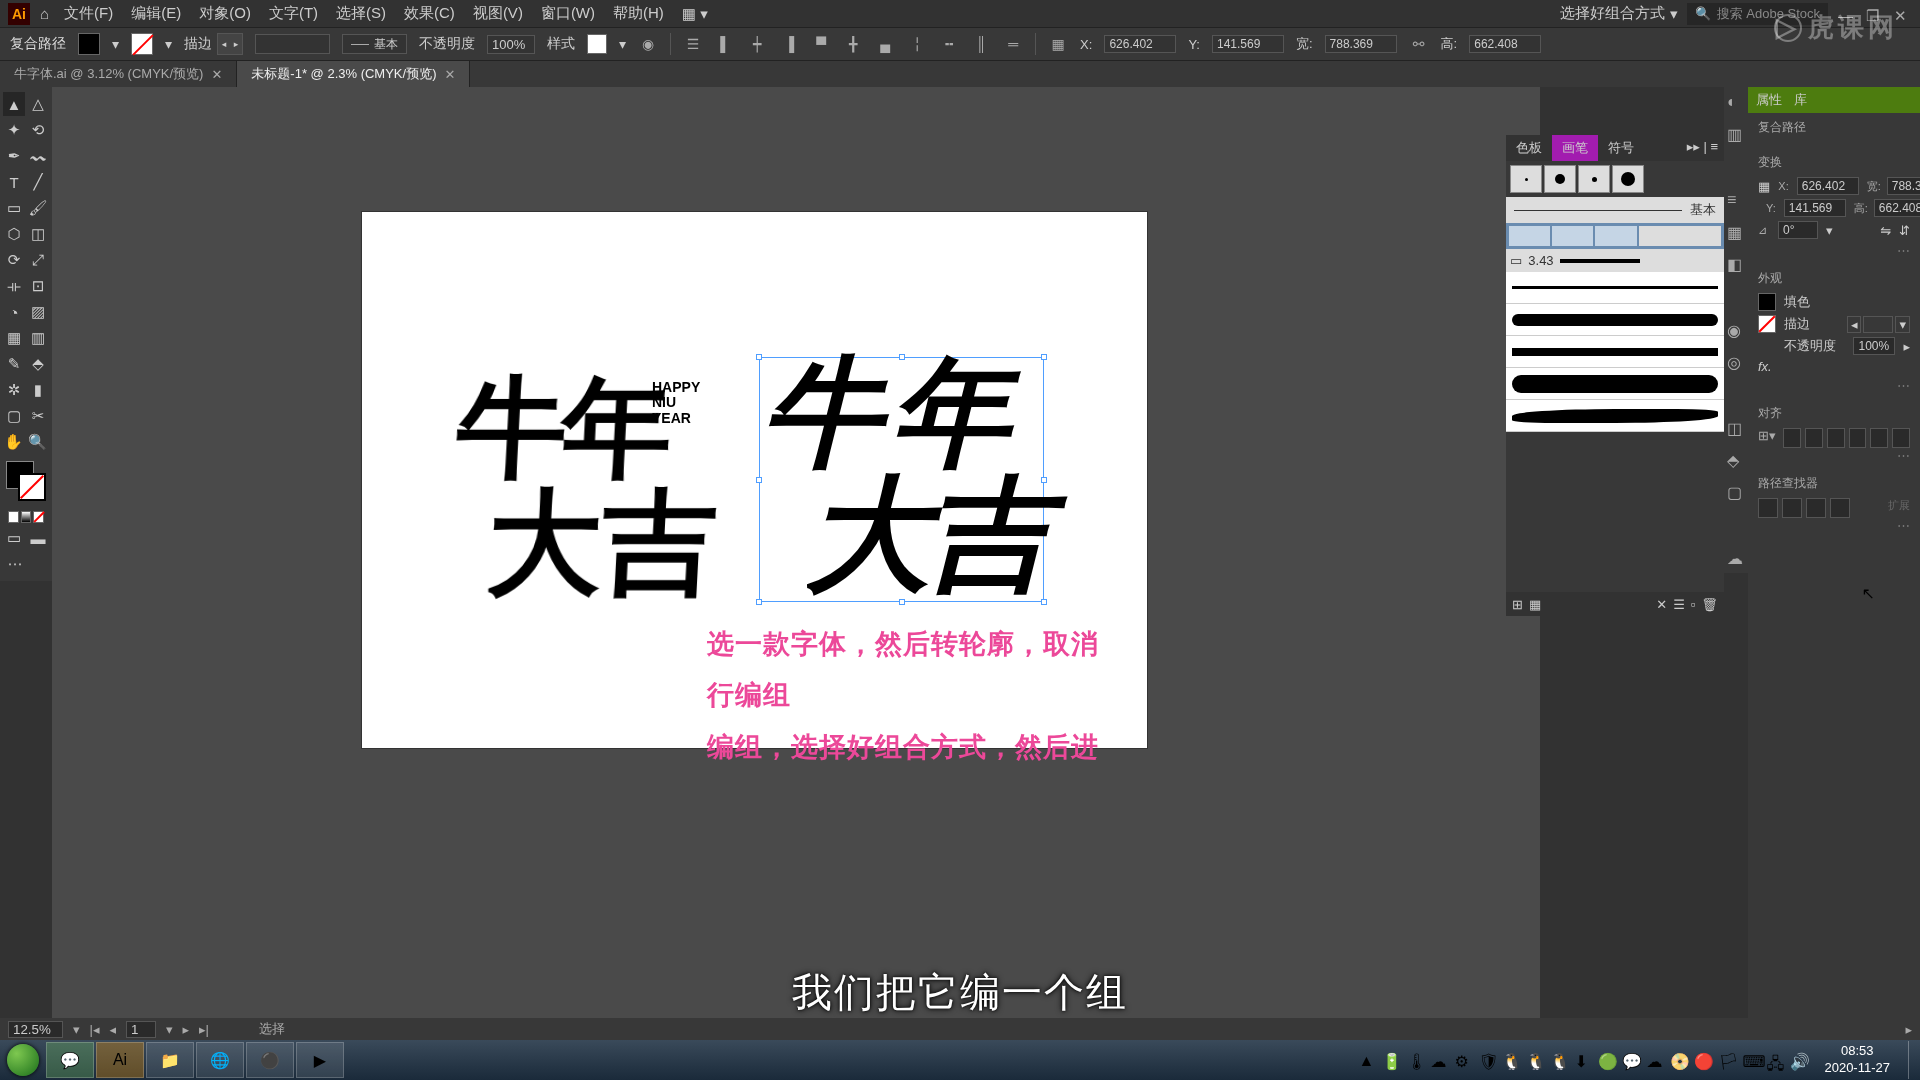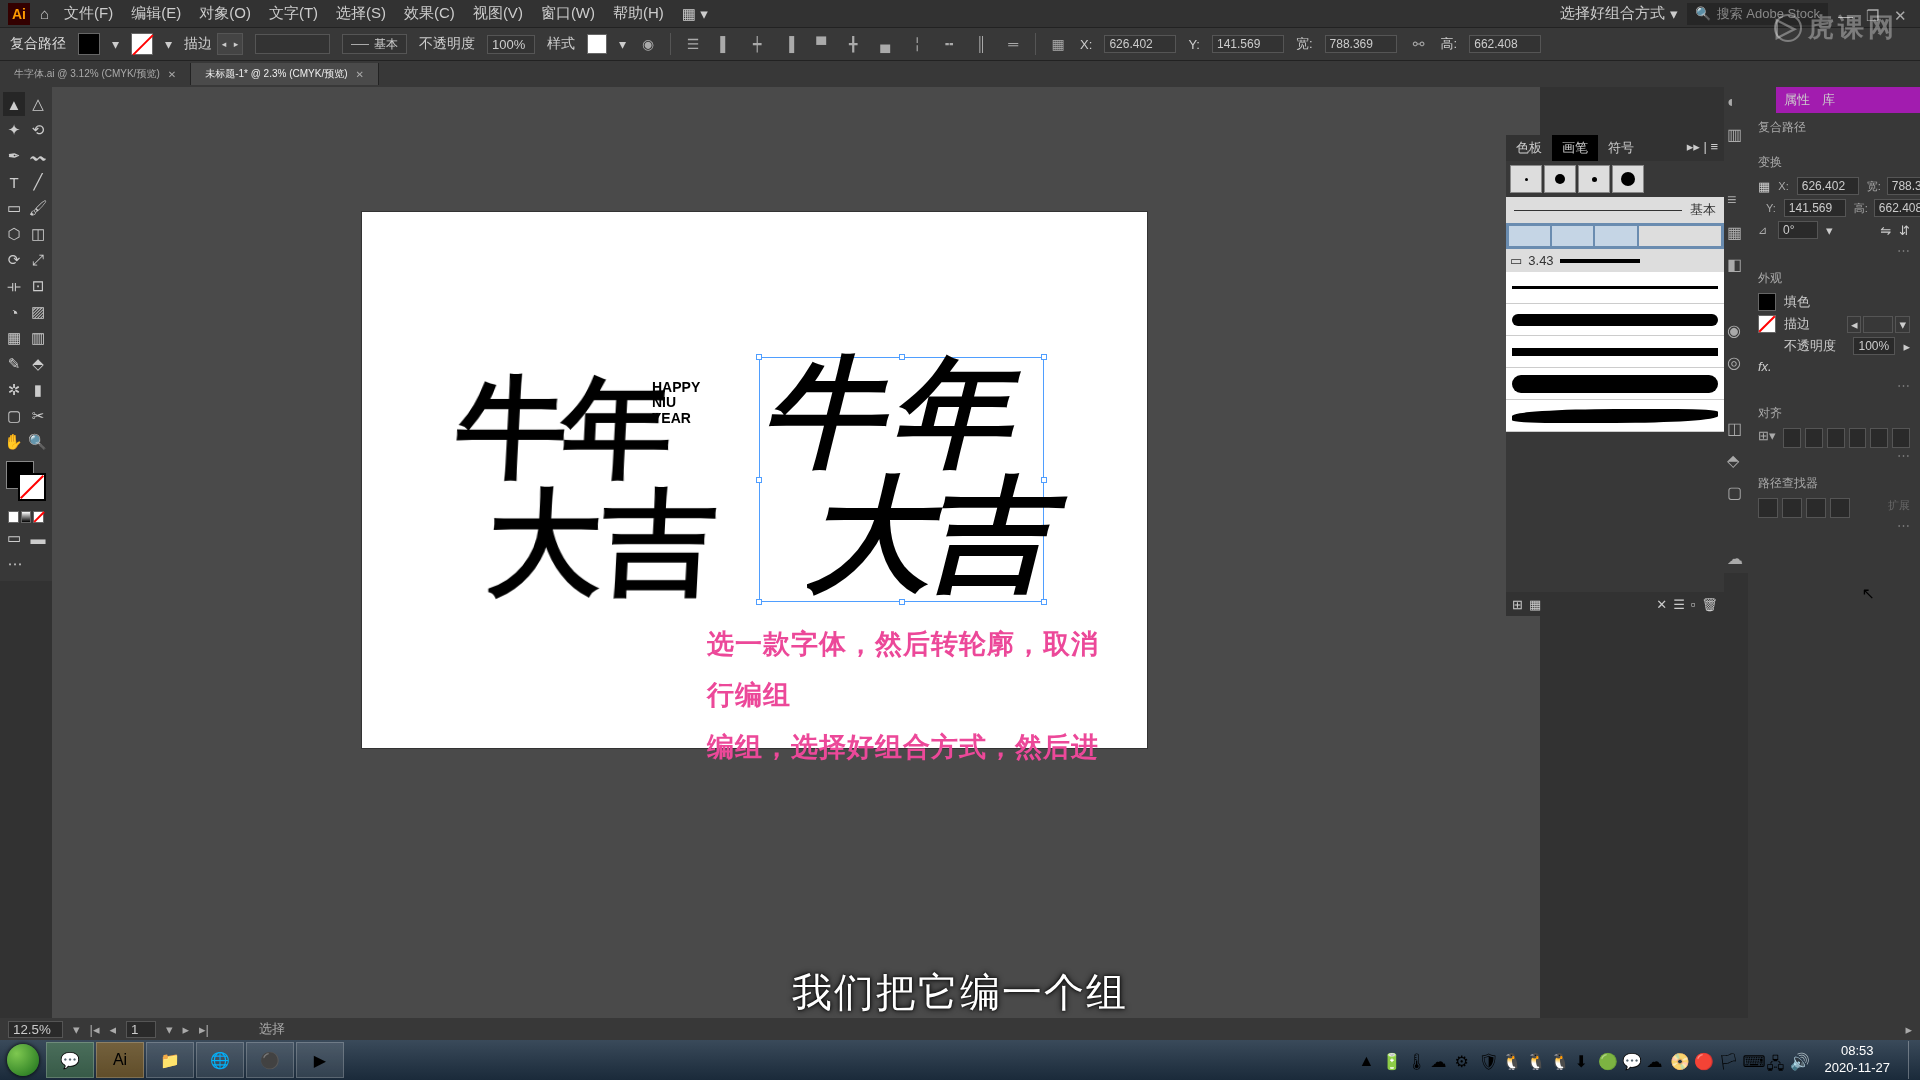--- a/index.html
+++ b/index.html
@@ -25,21 +25,21 @@
 .controlbar .stroke-preview { width: 75px; height: 20px; background: #333; border: 1px solid #555; }
 .controlbar .brush-preview { width: 65px; height: 20px; background: #333; border: 1px solid #555; display: flex; align-items: center; justify-content: flex-end; padding: 0 8px; font-size: 12px; }
 .controlbar .brush-preview::before { content: ''; flex: 1; height: 1px; background: #aaa; margin-right: 5px; }
 .controlbar .opacity-input { width: 48px; background: #333; border: 1px solid #555; color: #ccc; padding: 1px 4px; font-size: 13px; }
 .controlbar .style-sw { width: 20px; height: 20px; background: #fff; border: 1px solid #666; }
 .controlbar .sep { width: 1px; height: 22px; background: #555; }
 .controlbar .icon-btn { width: 20px; height: 20px; color: #aaa; display: flex; align-items: center; justify-content: center; }
 .controlbar .coord-input { width: 72px; background: #333; border: 1px solid #555; color: #ccc; padding: 1px 4px; font-size: 12px; }
 .controlbar .coord-label { font-size: 13px; }
 
-.tabbar { background: #383838; height: 26px; display: flex; align-items: center; color: #aaa; font-size: 10px; }
+.tabbar { background: #383838; height: 26px; display: flex; align-items: center; color: #aaa; font-size: 13px; }
 .tabbar .tab { padding: 4px 14px; display: flex; align-items: center; gap: 8px; border-right: 1px solid #222; }
 .tabbar .tab.active { background: #4a4a4a; color: #eee; }
 .tabbar .tab .close { color: #aaa; }
 
 .main-area { position: absolute; top: 87px; left: 52px; right: 380px; bottom: 40px; background: #4a4a4a; overflow: hidden; }
 .artboard { position: absolute; top: 125px; left: 310px; width: 785px; height: 536px; background: #fff; box-shadow: 0 0 0 1px #333; }
 .artwork1 { position: absolute; left: 95px; top: 143px; width: 270px; height: 240px; }
 .calli { font-family: serif; font-weight: 900; color: #000; }
 .artwork1 .c1 { position: absolute; font-size: 110px; top: 0; left: 0; transform: skewX(-3deg); filter: blur(0.5px); }
 .artwork1 .c2 { position: absolute; font-size: 110px; top: 0; left: 105px; transform: skewX(-3deg); filter: blur(0.5px); }
@@ -65,38 +65,38 @@
 .toolbox .colors { position: relative; height: 42px; margin: 6px 4px; }
 .toolbox .colors .fill { position: absolute; width: 28px; height: 28px; background: #000; border: 1px solid #888; top: 0; left: 0; }
 .toolbox .colors .stroke { position: absolute; width: 28px; height: 28px; background: #fff; border: 2px solid #000; top: 12px; left: 12px; }
 .toolbox .colors .stroke::after { content: ''; position: absolute; width: 32px; height: 2px; background: red; transform: rotate(-45deg); top: 11px; left: -4px; }
 .toolbox .mini-row { display: flex; gap: 2px; padding: 2px 6px; }
 .toolbox .mini { width: 12px; height: 12px; border: 1px solid #666; }
 
 .brush-panel { position: absolute; right: 196px; top: 135px; width: 218px; background: #383838; color: #ccc; font-size: 13px; }
 .brush-panel .tabs { display: flex; background: #323232; }
 .brush-panel .ptab { padding: 4px 10px; }
-.brush-panel .ptab.active { background: #000000; }
+.brush-panel .ptab.active { background: #a21caf; }
 .brush-panel .dot-row { display: flex; padding: 4px; gap: 2px; }
 .brush-panel .dot-cell { width: 32px; height: 28px; background: #ddd; border: 1px solid #888; display: flex; align-items: center; justify-content: center; }
 .brush-panel .dot-cell .d { border-radius: 50%; background: #000; }
 .brush-panel .basic-row { background: #ddd; padding: 4px 8px; display: flex; align-items: center; justify-content: flex-end; color: #333; }
 .brush-panel .basic-row::before { content: ''; flex: 1; height: 1px; background: #333; margin-right: 8px; }
 .brush-panel .selected-row { background: #6a8cb0; padding: 3px; display: flex; gap: 2px; }
 .brush-panel .sel-cell { background: #c5d5e5; height: 20px; flex: 1; }
 .brush-panel .size-row { display: flex; align-items: center; padding: 4px; gap: 6px; background: #ddd; color: #333; }
 .brush-panel .brush-row { background: #fff; height: 32px; display: flex; align-items: center; padding: 0 6px; border-bottom: 1px solid #ccc; }
 .brush-panel .brush-stroke { width: 100%; background: #000; }
 .brush-panel .footer { background: #323232; height: 24px; display: flex; align-items: center; padding: 0 6px; gap: 6px; }
 
 .dock-strip { position: absolute; right: 172px; top: 87px; width: 24px; background: #383838; display: flex; flex-direction: column; align-items: center; padding: 6px 0; gap: 14px; }
 .dock-strip .dicon { width: 18px; height: 18px; color: #aaa; }
 
 .props-panel { position: absolute; right: 0; top: 87px; width: 172px; bottom: 40px; background: #383838; color: #ccc; font-size: 13px; padding: 0; }
-.props-panel .ptabs { display: flex; background: #a21caf; padding: 4px 8px; gap: 12px; margin-left: 28px; }
+.props-panel .ptabs { display: flex; background: #4d7c0f; padding: 4px 8px; gap: 12px; }
 .props-panel .section { padding: 6px 10px; }
 .props-panel .sec-title { color: #aaa; margin-bottom: 6px; font-size: 12px; }
 .props-panel .tf-row { display: flex; gap: 8px; margin-bottom: 4px; align-items: center; }
 .props-panel .tf-input { width: 62px; background: #2a2a2a; border: 1px solid #555; color: #ccc; padding: 1px 4px; font-size: 12px; }
 .props-panel .tiny-label { font-size: 11px; color: #aaa; width: 12px; }
 .props-panel .sw-row { display: flex; align-items: center; gap: 8px; margin-bottom: 4px; }
 .props-panel .sw { width: 18px; height: 18px; background: #000; border: 1px solid #666; }
 .props-panel .sw-none { background: #fff; position: relative; }
 .props-panel .sw-none::after { content: ''; position: absolute; width: 22px; height: 2px; background: red; transform: rotate(-45deg); top: 7px; left: -3px; }
 .props-panel .align-row { display: flex; gap: 4px; margin-top: 4px; }

